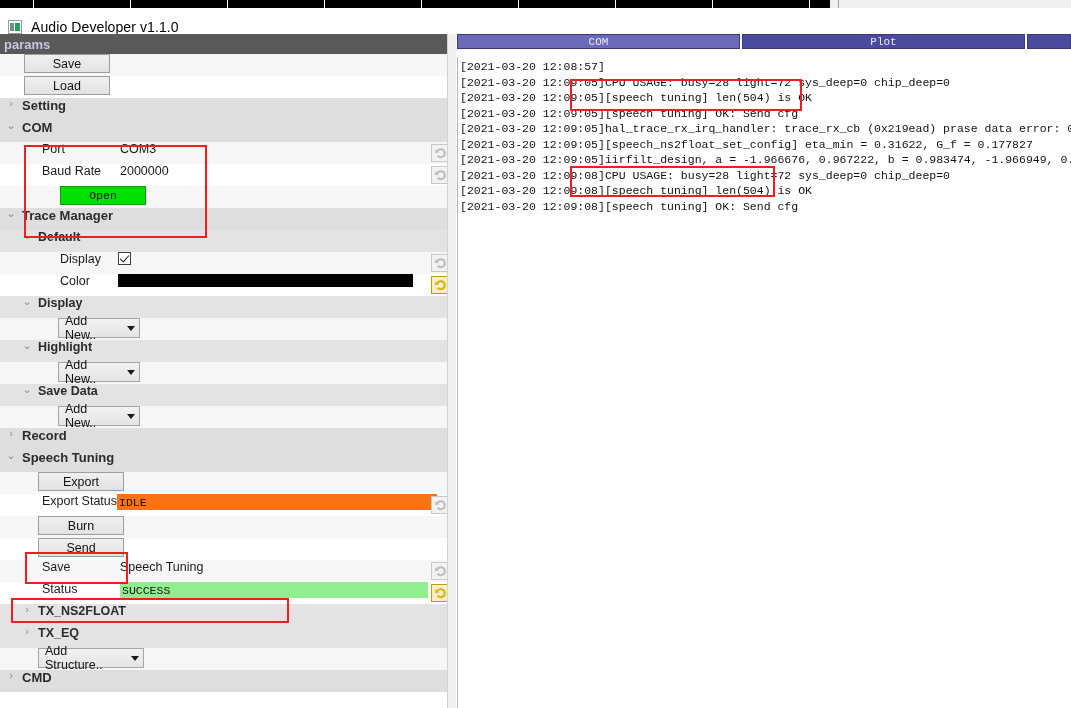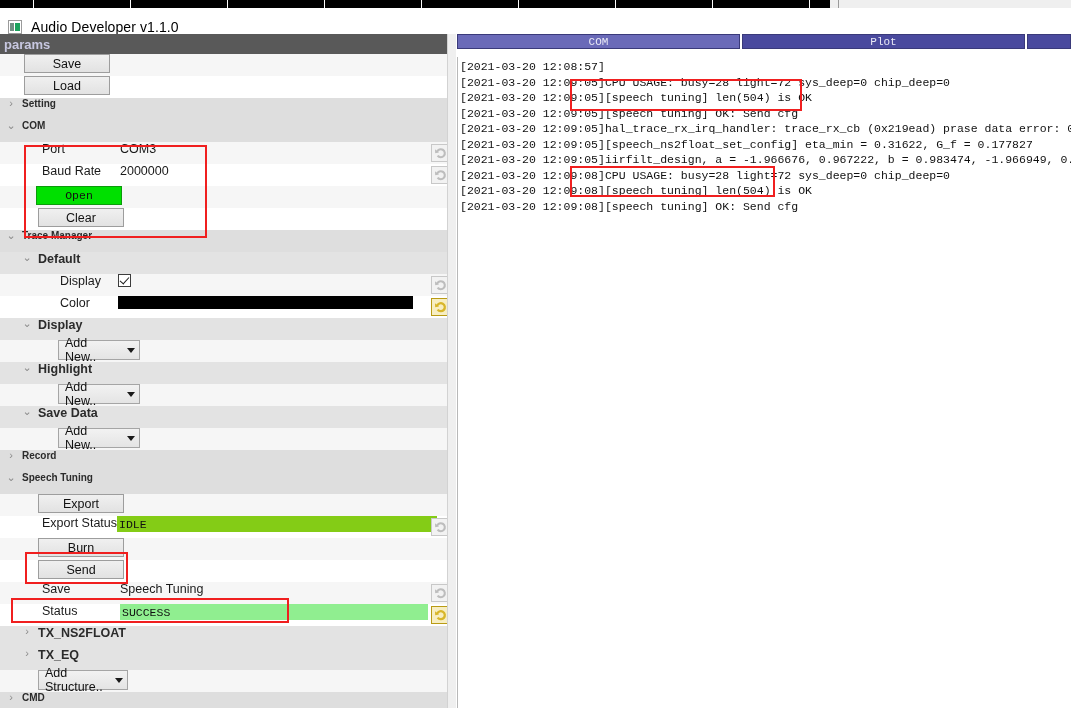--- a/index.html
+++ b/index.html
@@ -67,21 +67,21 @@
   .row.grp{background:#dedede;}
   .row.grp2{background:#e3e3e3;}
 
   .twisty{
     width:14px;text-align:center;font-size:11px;color:#8c8c8c;
     flex:none;user-select:none;line-height:1;
   }
   .twisty.lvl1{margin-left:4px;}
   .twisty.lvl2{margin-left:20px;}
   .grp-label{
-    font-weight:bold;font-size:10px;color:#2b2b2b;margin-left:4px;
+    font-weight:bold;font-size:13px;color:#2b2b2b;margin-left:4px;
   }
   .grp-label.l2{font-size:12.5px;}
 
   .prop-name{
     font-size:12.5px;color:#1a1a1a;flex:none;
   }
   .prop-value{
     font-size:12.5px;color:#1a1a1a;
   }
 
@@ -120,21 +120,21 @@
     border:solid #1a1a1a;border-width:0 1.6px 1.6px 0;transform:rotate(42deg);
   }
 
   .swatch-black{height:13px;background:#000000;border:1px solid #000;box-sizing:border-box;}
 
   .field{
     height:16px;display:flex;align-items:center;padding-left:2px;
     font-family:"Liberation Mono", monospace;font-size:11.5px;color:#000;
     box-sizing:border-box;
   }
-  .field.gray{background:#84cc16;color:#111;}
+  .field.gray{background:#f97316;color:#111;}
   .field.green{background:#90ee90;color:#111;}
 
   
   .revert{
     position:absolute;right:6px;top:2px;width:18px;height:18px;
     border:1px solid #c8c8c8;background:#f2f2f2;box-sizing:border-box;
     display:flex;align-items:center;justify-content:center;cursor:default;
   }
   .revert.active{border-color:#b99b14;background:#f7eec2;}
   .revert svg{display:block;}
@@ -250,26 +250,23 @@
       <span class="prop-value">2000000</span>
       <span class="revert">
         <svg width="13" height="13" viewBox="0 0 13 13">
             <path d="M3 5 A4 4 0 1 1 3.6 8.6" fill="none" stroke="#bdbdbd" stroke-width="2.1"></path>
             <path d="M1 2.2 L1.2 6.2 L5 5.4 Z" fill="#bdbdbd"></path>
           </svg>
       </span>
     </div>
 
     <div class="row plain">
-      <div class="pbtn green" style="margin-left:36px;width:76px;">Open</div>
-    </div>
-
-    <div class="row alt">
-      <div class="pbtn" style="margin-left:38px;width:76px;">Clear</div>
-    </div>
+      <div class="pbtn green" style="margin-left:60px;width:76px;">Open</div>
+    </div>
+
 
     <div class="row grp">
       <span class="twisty lvl1">⌄</span>
       <span class="grp-label">Trace Manager</span>
     </div>
 
     <div class="row grp2">
       <span class="twisty lvl2">⌄</span>
       <span class="grp-label l2">Default</span>
     </div>
@@ -382,21 +379,21 @@
       <span class="twisty lvl2">›</span>
       <span class="grp-label l2">TX_NS2FLOAT</span>
     </div>
 
     <div class="row grp2">
       <span class="twisty lvl2">›</span>
       <span class="grp-label l2">TX_EQ</span>
     </div>
 
     <div class="row plain">
-      <div class="combo" style="margin-left:38px;width:90px;">
+      <div class="combo" style="margin-left:38px;width:106px;">
         <span>Add Structure..</span>
         <span class="caret"></span>
       </div>
     </div>
 
     <div class="row grp">
       <span class="twisty lvl1">›</span>
       <span class="grp-label">CMD</span>
     </div>
 

